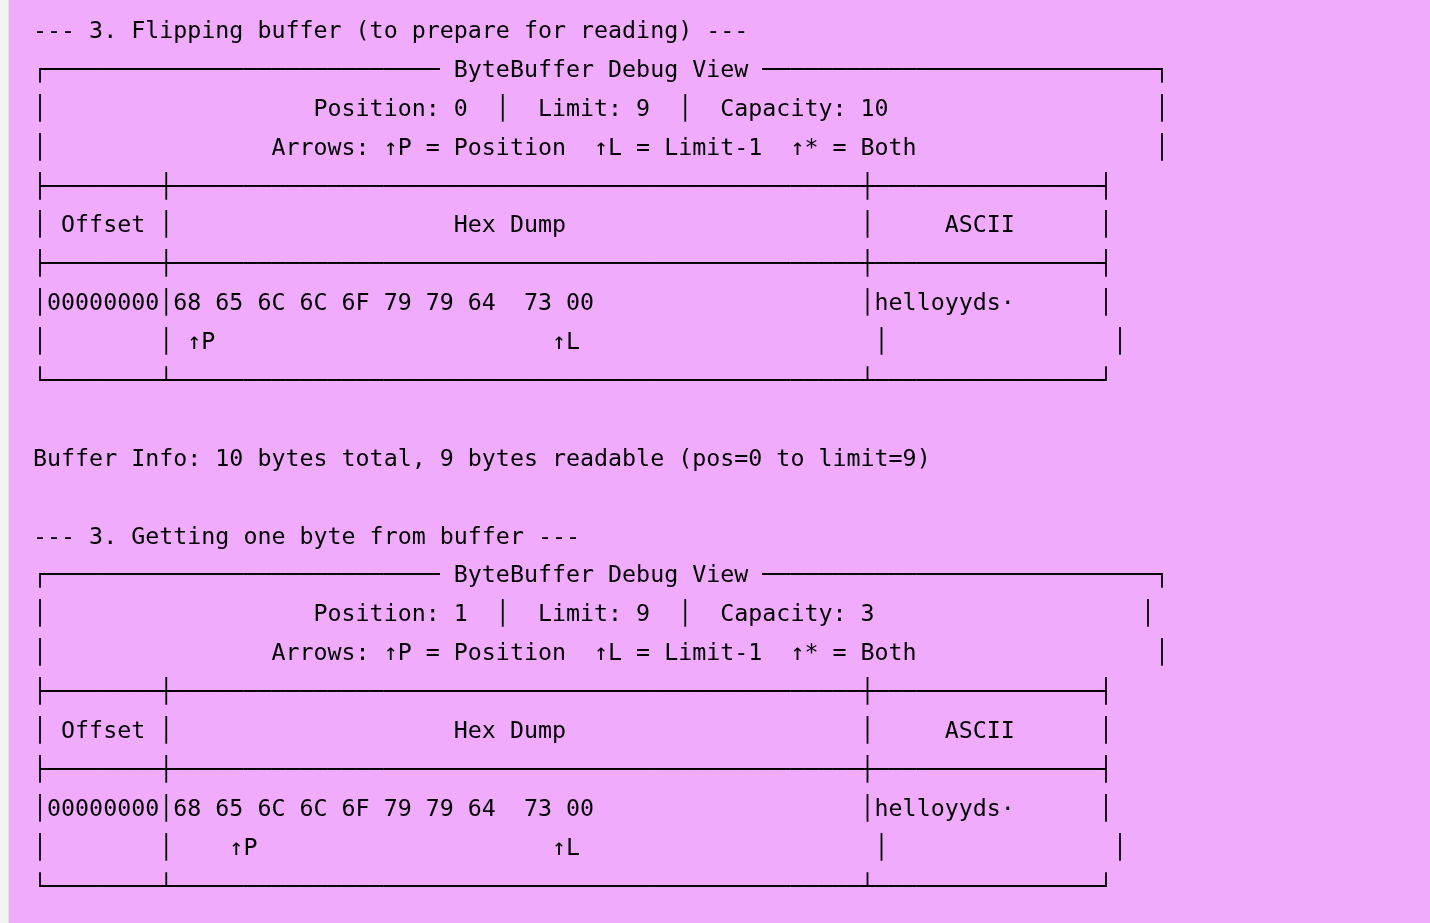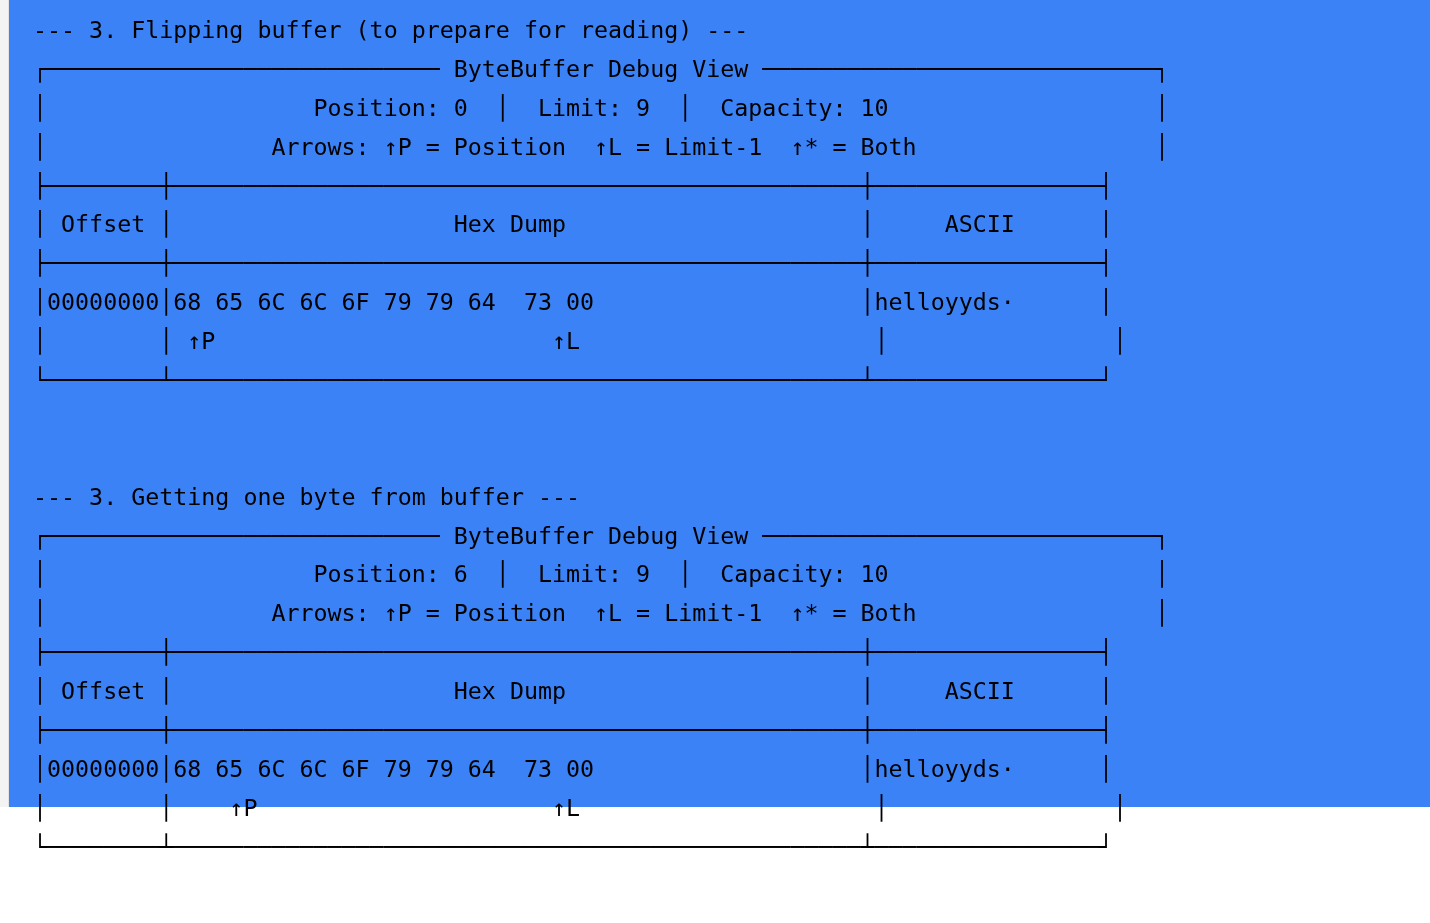--- a/index.html
+++ b/index.html
@@ -2,21 +2,21 @@
 <html><head>
 <meta charset="utf-8">
 <style>
   * { margin: 0; padding: 0; box-sizing: border-box; }
   html, body {
     width: 1430px; height: 923px;
     background: #ffffff;
     overflow: hidden;
     font-family: "DejaVu Sans Mono", monospace;
   }
-  .screen { position: relative; width: 1430px; height: 807px; background: #3b82f6; }
+  .screen { position: relative; width: 1430px; height: 923px; background: #f0abfc; }
   .gutter {
     position: absolute; left: 0; top: 0; bottom: 0; width: 9px;
     background: #f3f3f3; border-right: 1px solid #e2e2e2;
   }
   .terminal {
     position: absolute; left: 0; top: 0; right: 0; bottom: 0;
     padding: 11px 0 0 33px;
     color: #000000;
     font-family: "DejaVu Sans Mono", monospace;
     font-size: 23.3px;
@@ -38,24 +38,25 @@
     <div class="tline">┌──────────────────────────── ByteBuffer Debug View ────────────────────────────┐</div>
     <div class="tline">│                   Position: 0  │  Limit: 9  │  Capacity: 10                   │</div>
     <div class="tline">│                Arrows: ↑P = Position  ↑L = Limit-1  ↑* = Both                 │</div>
     <div class="tline">├────────┼─────────────────────────────────────────────────┼────────────────┤</div>
     <div class="tline">│ Offset │                    Hex Dump                     │     ASCII      │</div>
     <div class="tline">├────────┼─────────────────────────────────────────────────┼────────────────┤</div>
     <div class="tline">│00000000│68 65 6C 6C 6F 79 79 64  73 00                   │helloyyds·      │</div>
     <div class="tline">│        │ ↑P                        ↑L                     │                │</div>
     <div class="tline">└────────┴─────────────────────────────────────────────────┴────────────────┘</div>
     <div class="tline"> </div>
+    <div class="tline">Buffer Info: 10 bytes total, 9 bytes readable (pos=0 to limit=9)</div>
     <div class="tline"> </div>
     <div class="tline">--- 3. Getting one byte from buffer ---</div>
     <div class="tline">┌──────────────────────────── ByteBuffer Debug View ────────────────────────────┐</div>
-    <div class="tline">│                   Position: 6  │  Limit: 9  │  Capacity: 10                   │</div>
+    <div class="tline">│                   Position: 1  │  Limit: 9  │  Capacity: 3                   │</div>
     <div class="tline">│                Arrows: ↑P = Position  ↑L = Limit-1  ↑* = Both                 │</div>
     <div class="tline">├────────┼─────────────────────────────────────────────────┼────────────────┤</div>
     <div class="tline">│ Offset │                    Hex Dump                     │     ASCII      │</div>
     <div class="tline">├────────┼─────────────────────────────────────────────────┼────────────────┤</div>
     <div class="tline">│00000000│68 65 6C 6C 6F 79 79 64  73 00                   │helloyyds·      │</div>
     <div class="tline">│        │    ↑P                     ↑L                     │                │</div>
     <div class="tline">└────────┴─────────────────────────────────────────────────┴────────────────┘</div>
   </div>
 </div>
 

